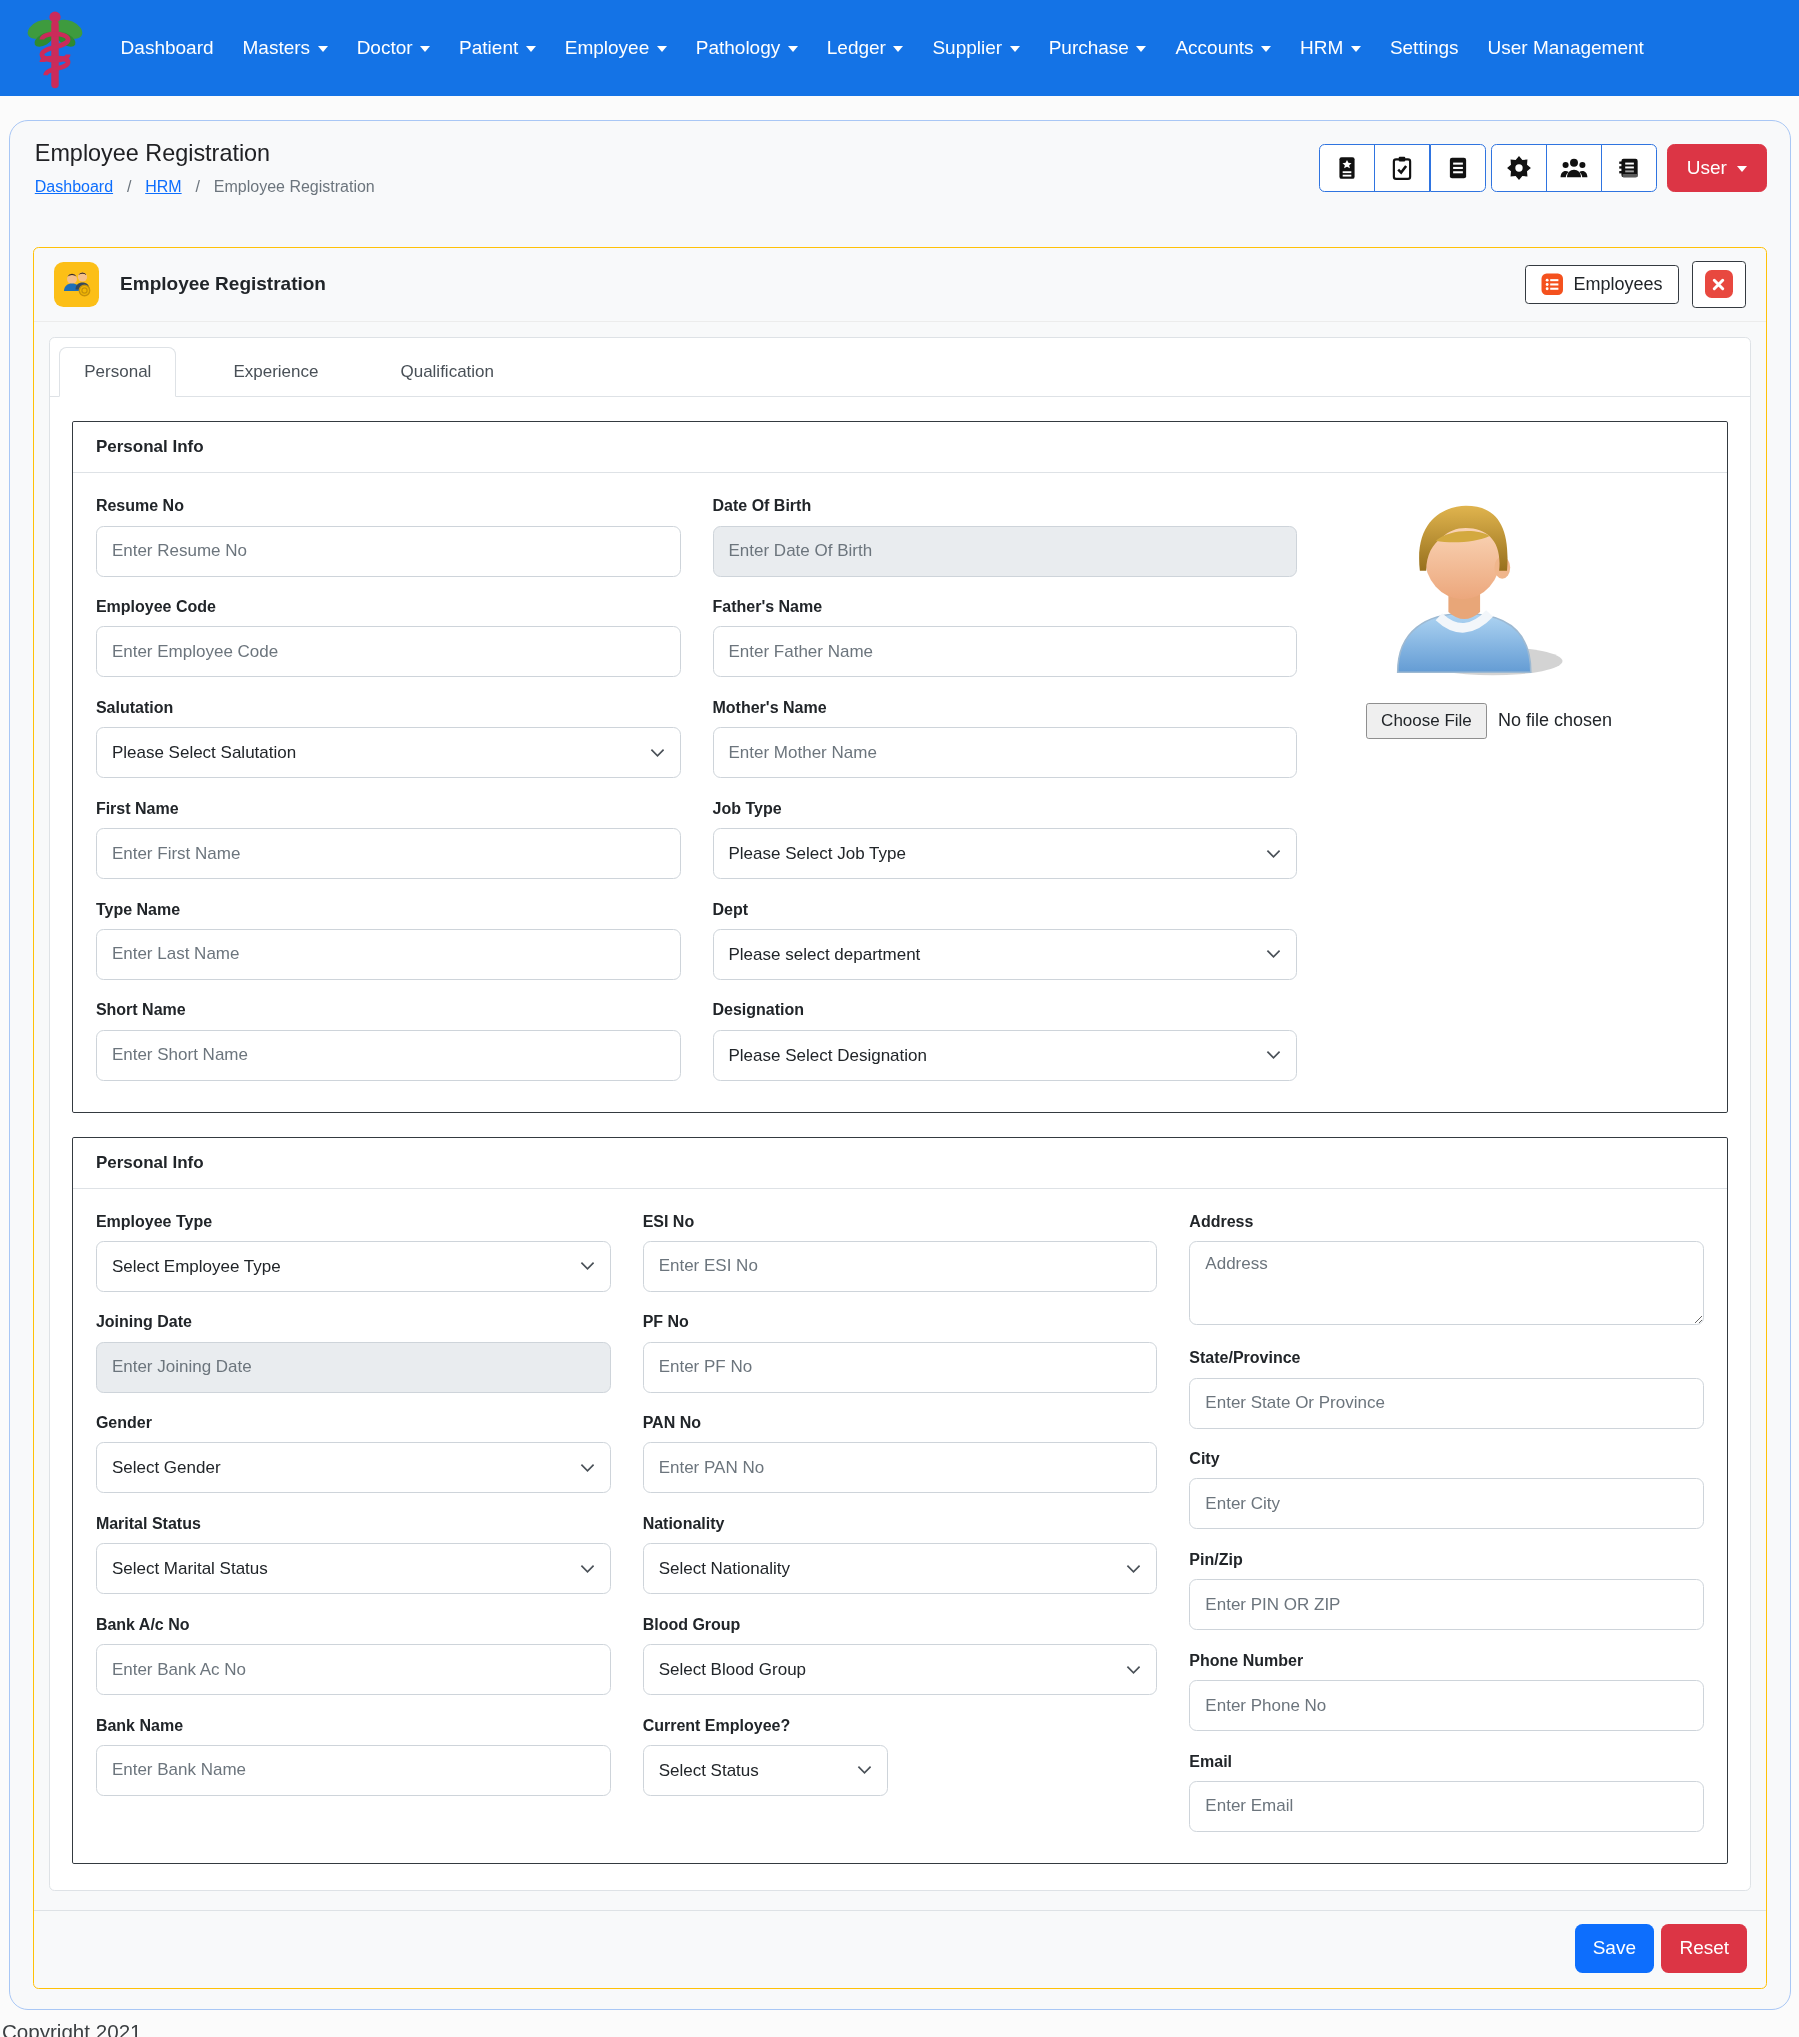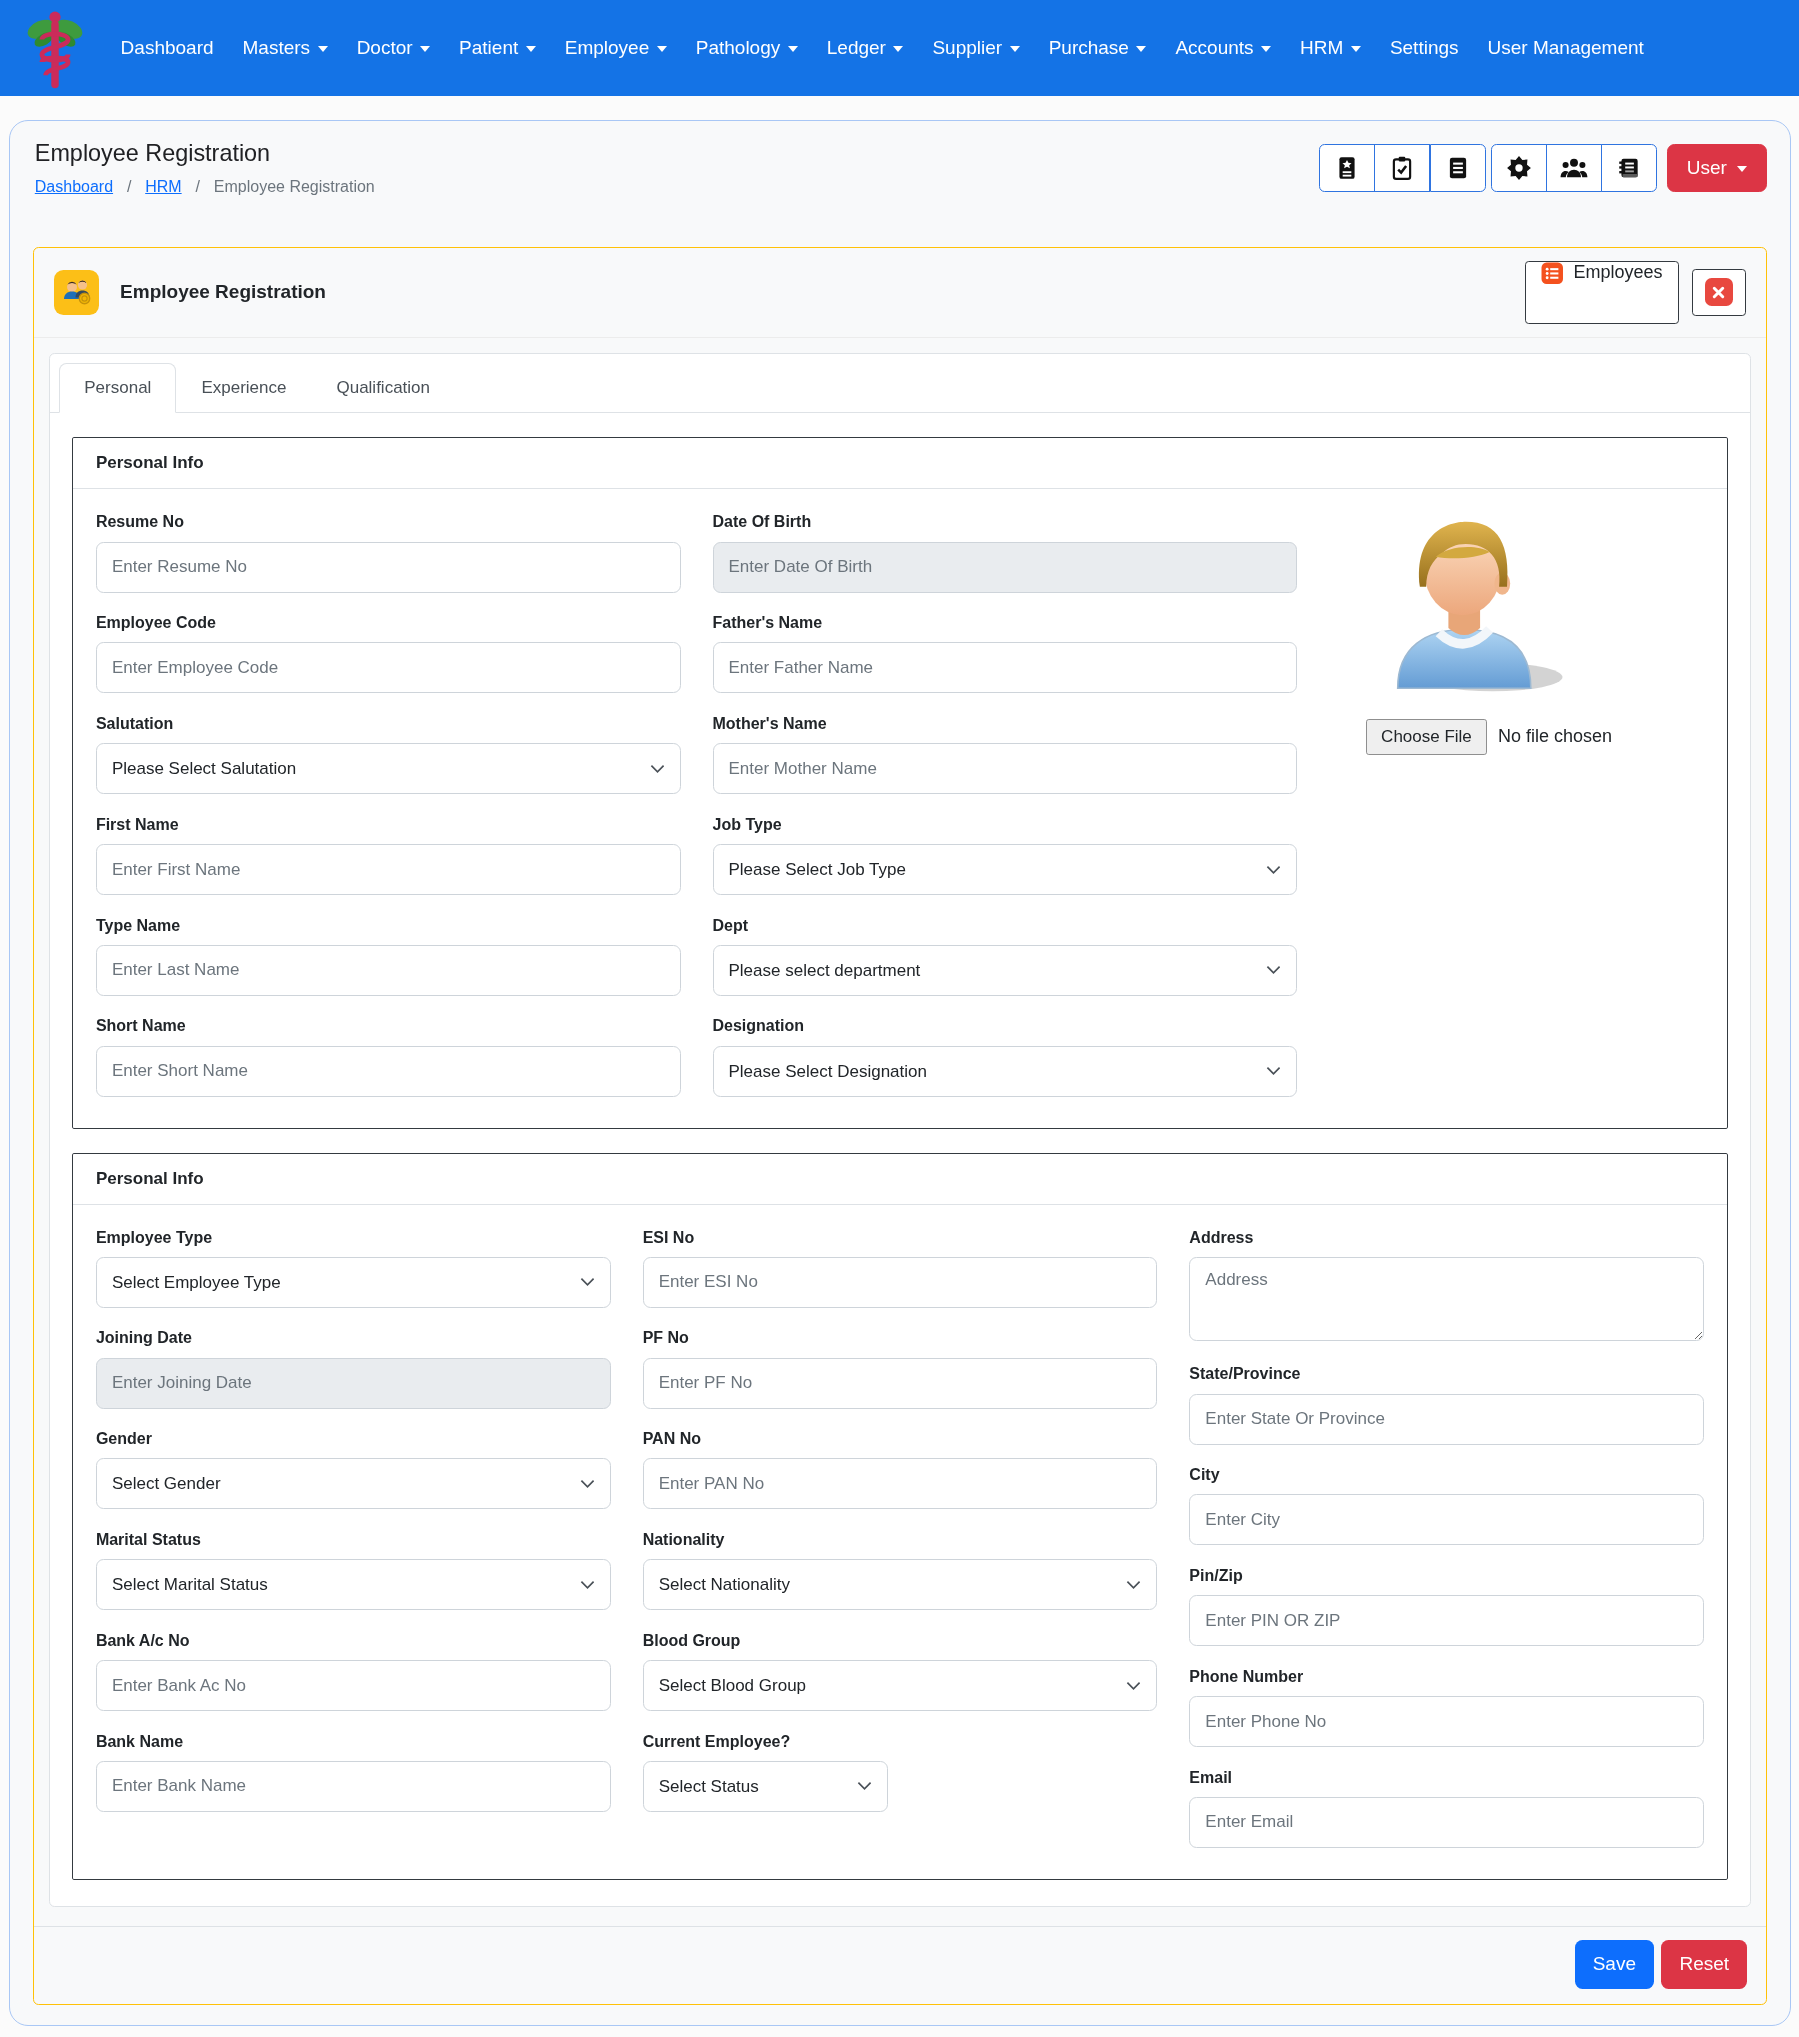--- a/index.html
+++ b/index.html
@@ -69,41 +69,41 @@
     border-bottom:0.9px solid #ececec;
   }
   .main-head-icon {
     width:45px; height:45px; border-radius:9.4px;
     background:#fcbf17; display:flex; align-items:center; justify-content:center;
   }
   .main-title { font-size:19px; font-weight:700; margin-left:20.6px; color:#212529; }
   .head-right { margin-left:auto; display:flex; align-items:center; gap:13px; }
   .employees-btn {
     background:#fff; border:0.9px solid #343a40; border-radius:3.7px;
-    height:63px; padding:0 15px; font-size:18px; color:#212529;
-    display:flex; gap:10.3px; cursor:pointer; font-family:inherit;
+    height:39px; padding:0 15px; font-size:18px; color:#212529;
+    display:flex; align-items:center; gap:10.3px; cursor:pointer; font-family:inherit;
   }
   .close-btn {
     background:#fff; border:0.9px solid #343a40; border-radius:3.7px;
     width:54px; height:47px; display:flex; align-items:center; justify-content:center; cursor:pointer;
   }
   .close-chip {
     width:28px; height:28px; background:#e8483f; border-radius:6.6px;
     display:flex; align-items:center; justify-content:center;
   }
 
   
   .tab-panel {
     margin:15px 15px 0 15px;
     background:#fff;
     border:0.9px solid #dee2e6;
     border-radius:5.6px;
     padding-bottom:26px;
   }
-  .tabs { display:flex; padding:9.4px 9.4px 0 9.4px; border-bottom:0.9px solid #dee2e6; }
+  .tabs { display:flex; padding:9.4px 9.4px 0 9.4px; border-bottom:0.9px solid #dee2e6;gap:32px; }
   .tab {
     font-size:17px; color:#495057; padding:14px 24px; cursor:pointer;
     margin-bottom:-0.9px; border:0.9px solid transparent; border-radius:7.5px 7.5px 0 0;
   }
   .tab.active { background:#fff; border-color:#dee2e6 #dee2e6 #fff #dee2e6; }
 
   
   .fset { border:0.9px solid #343a40; border-radius:1.9px; margin:24px 22.5px 0 22.5px; background:#fff; }
   .fset-title { font-size:17px; font-weight:700; padding:15px 22.5px; border-bottom:0.9px solid #dee2e6; }
   .fset-body { padding:24px 22.5px 9.4px 22.5px; }

